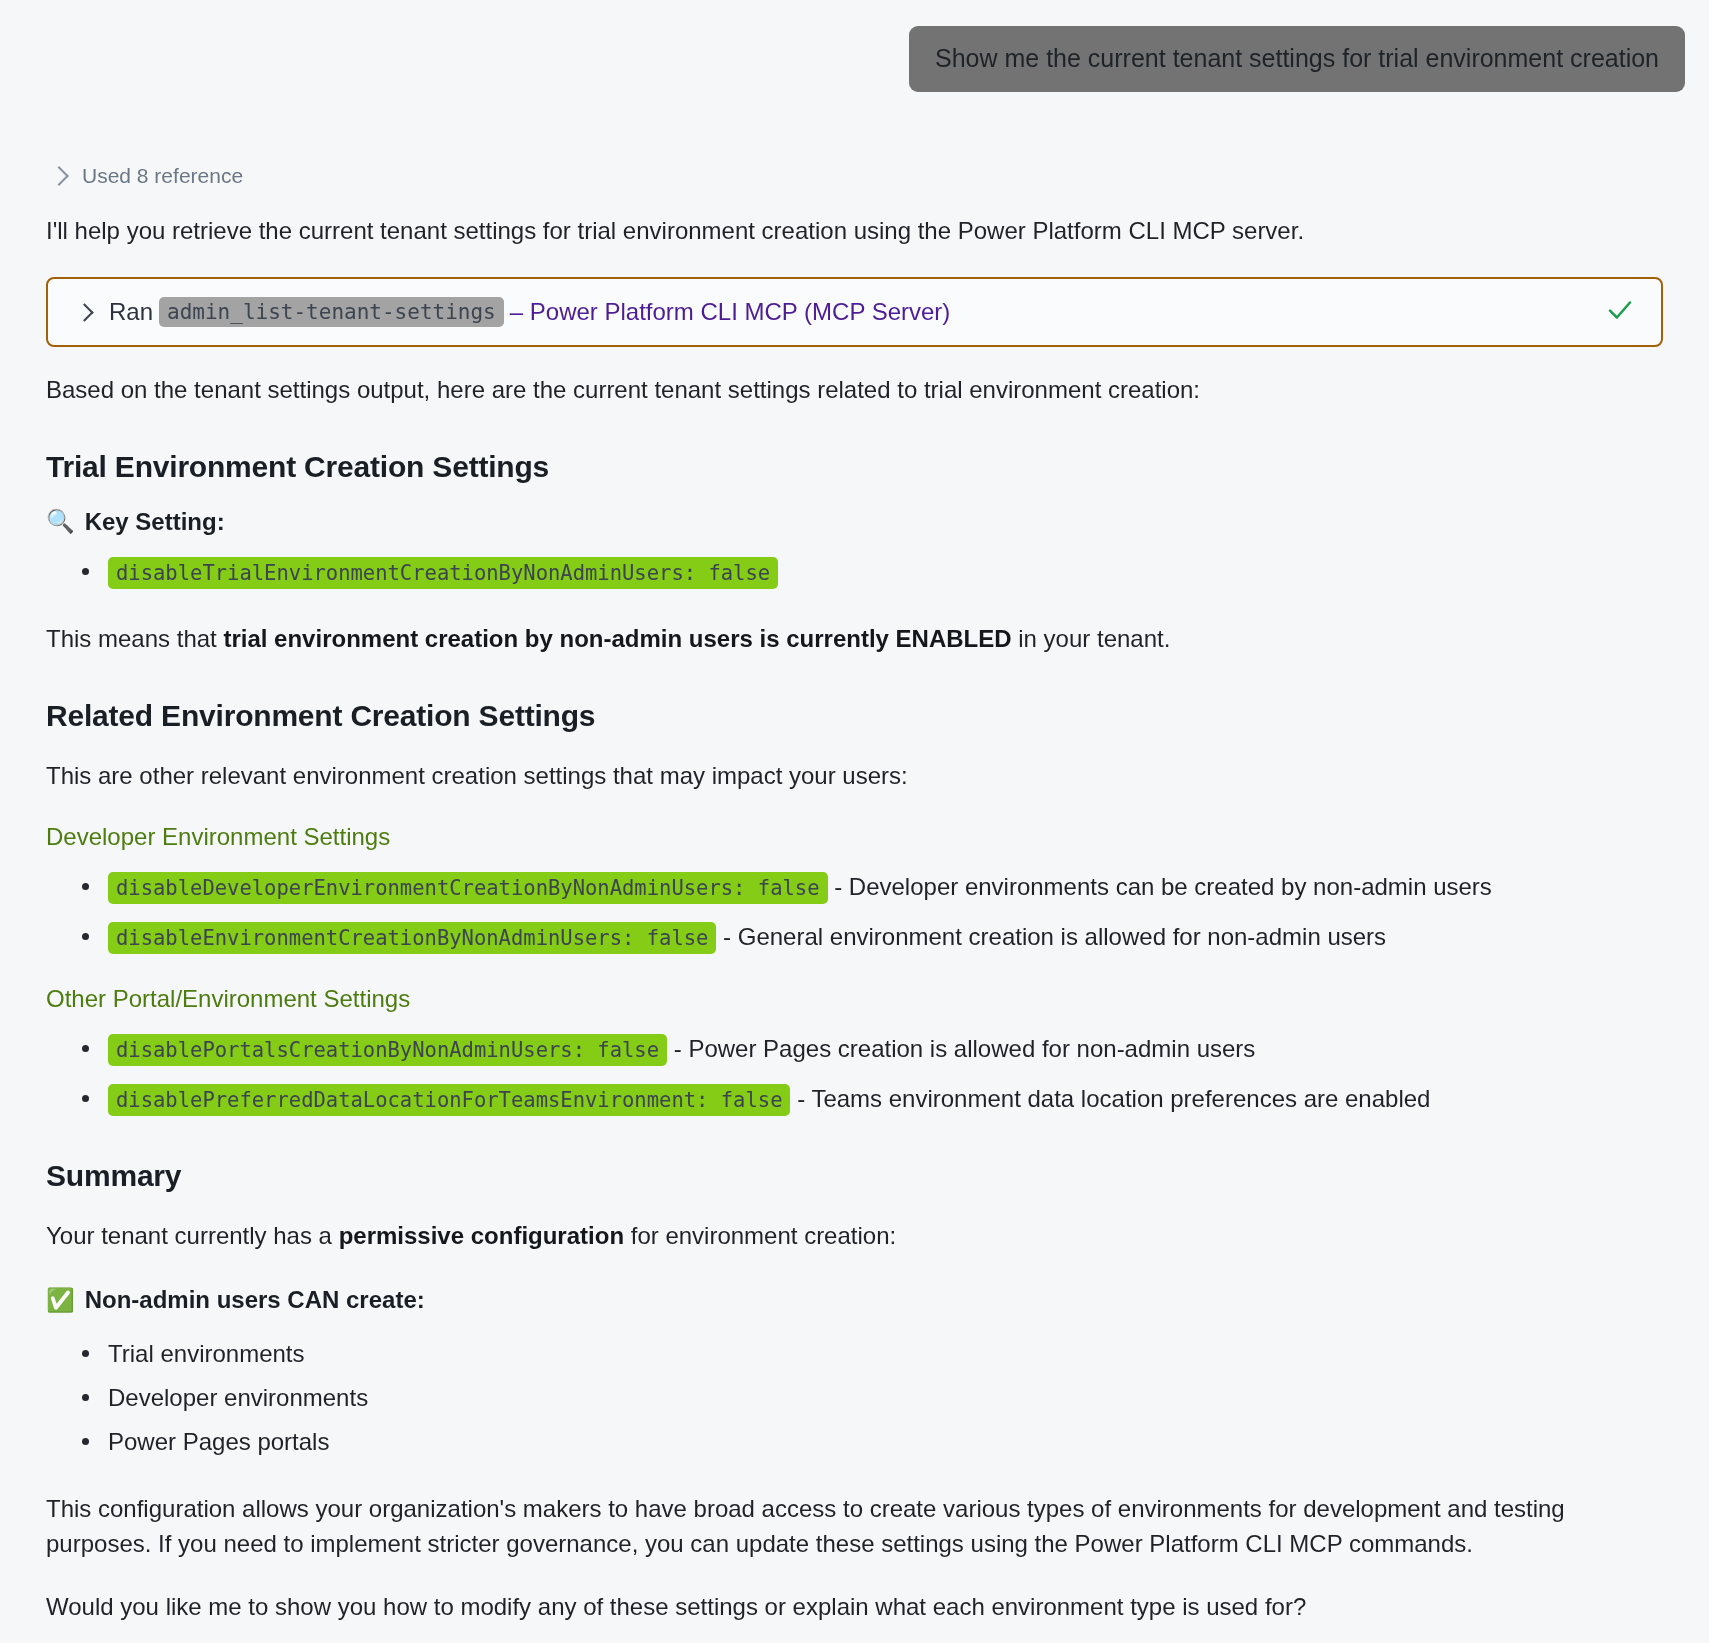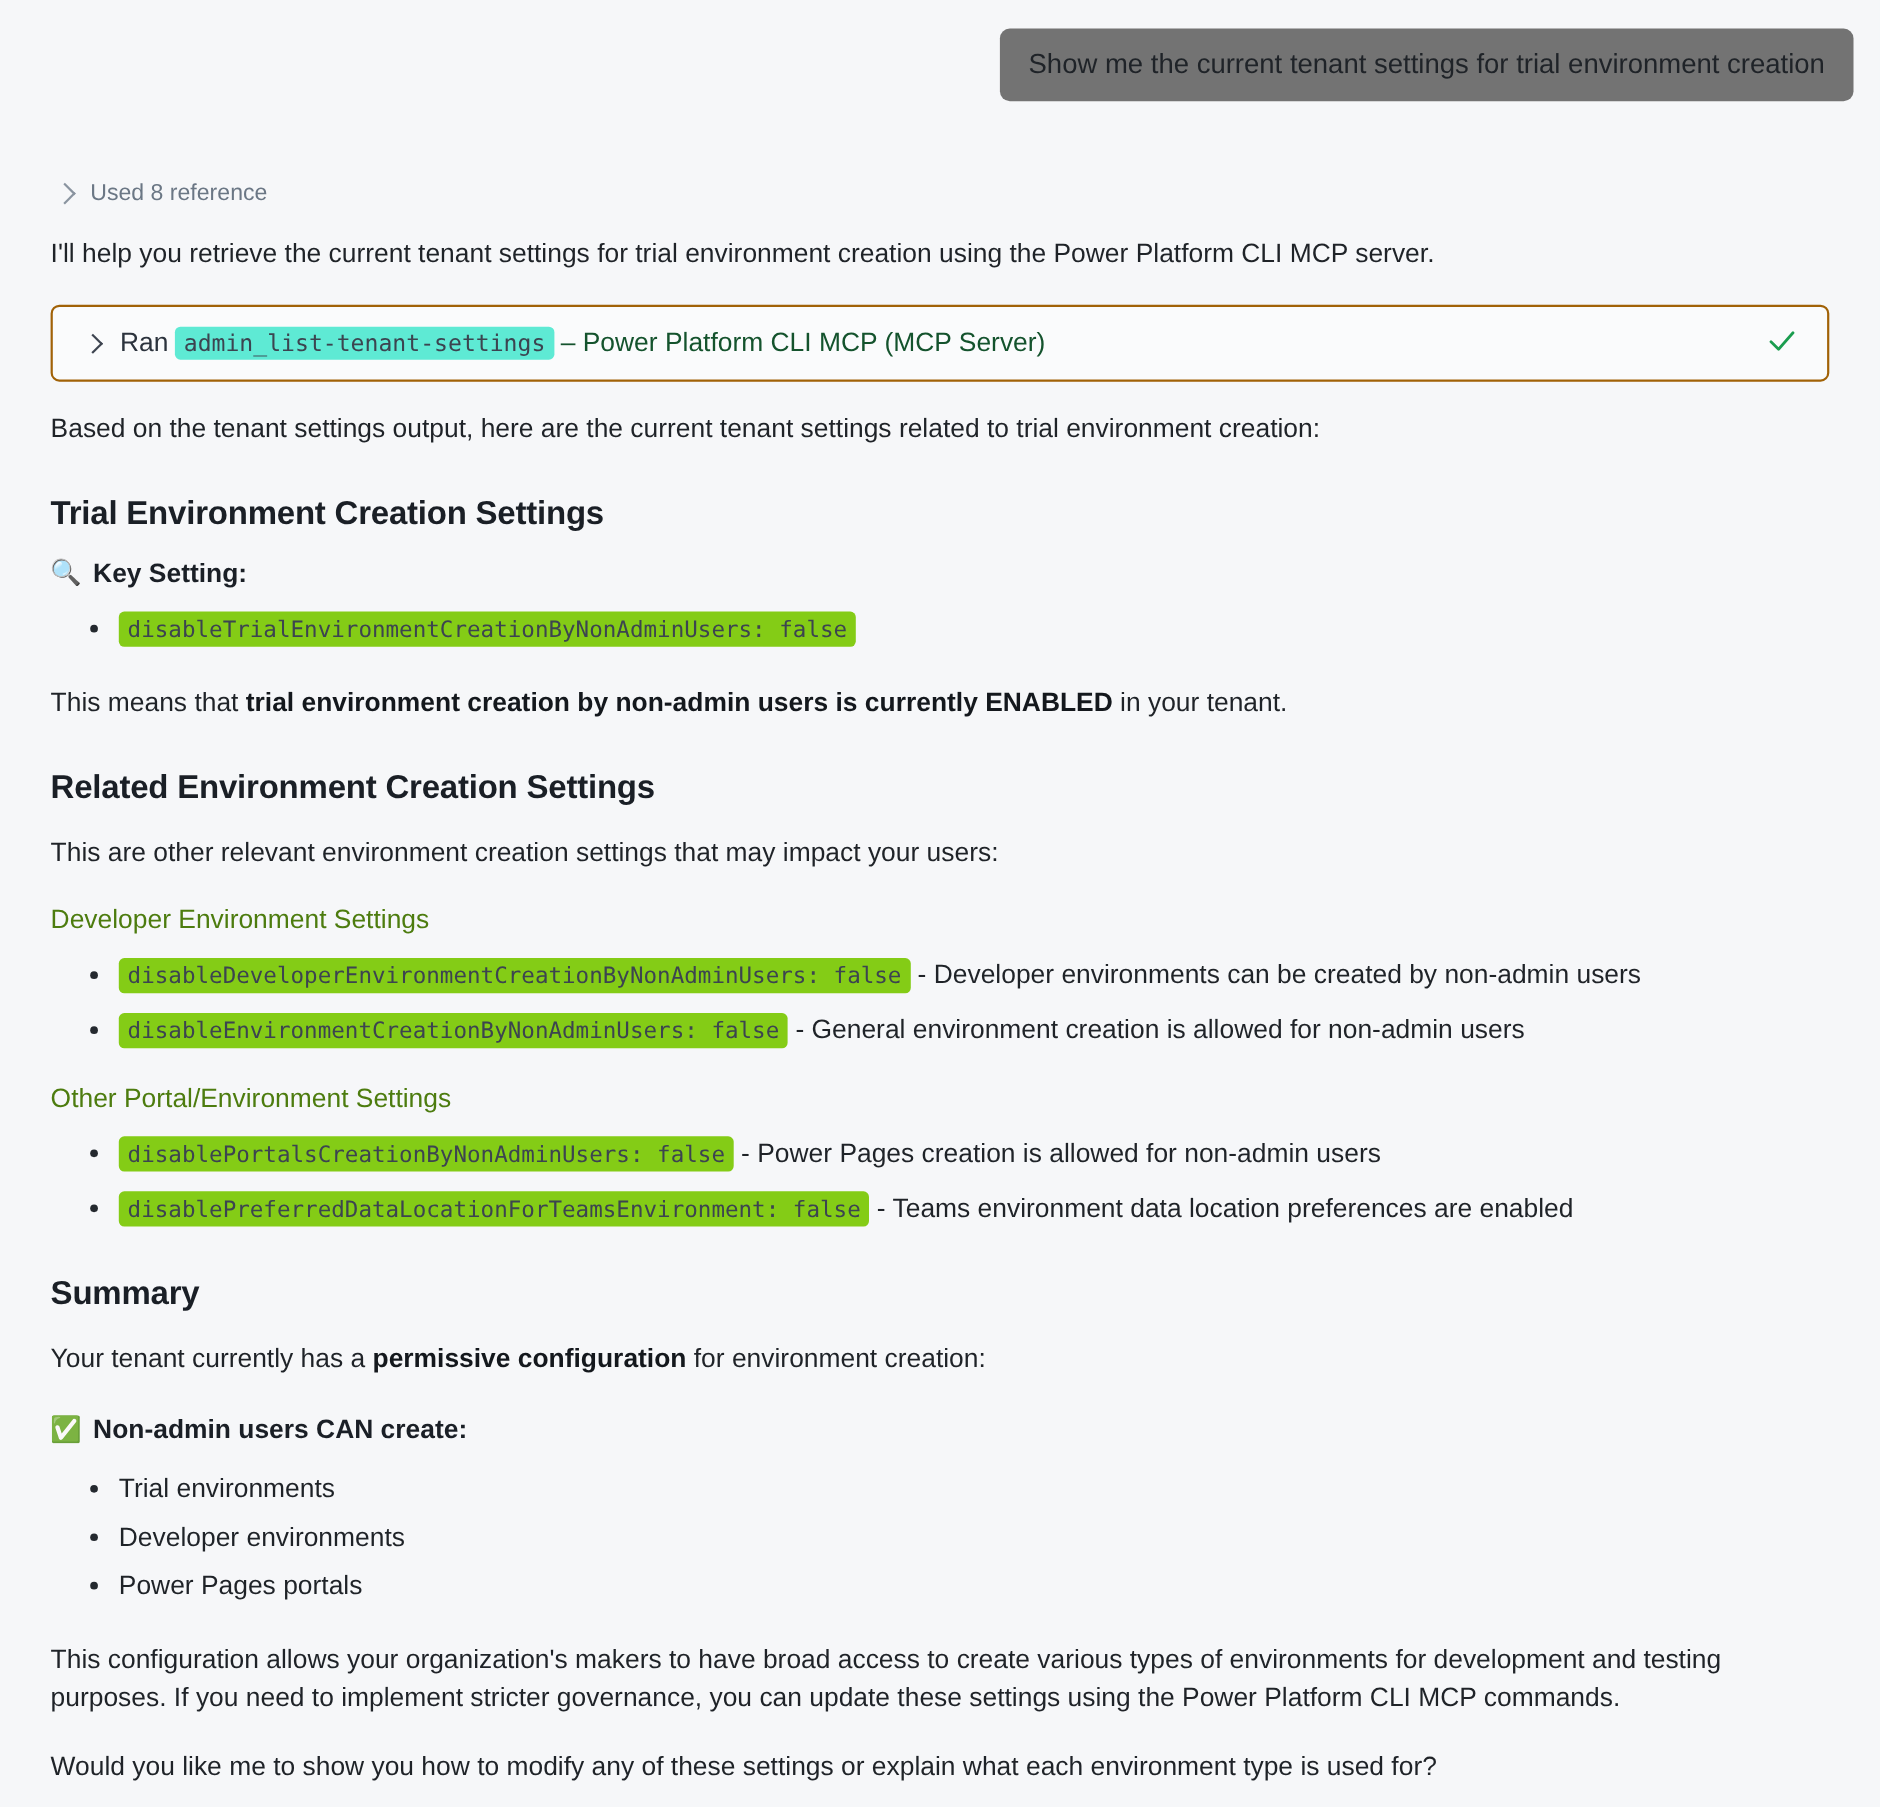--- a/index.html
+++ b/index.html
@@ -95,30 +95,30 @@
     flex: none;
     margin-right: 18px;
   }
   .tool-label {
     font-size: 24px;
     color: #2c333d;
     white-space: nowrap;
   }
   code.tool-code {
     font-family: "DejaVu Sans Mono", "Liberation Mono", monospace;
-    background: #5eead4;
+    background: #a3a3a3;
     border-radius: 5px;
     padding: 3px 8px;
     font-size: 21px;
     color: #3c4450;
     margin: 0 6px;
   }
   .tool-sub {
     font-size: 24px;
-    color: #14532d;
+    color: #4c1d95;
     white-space: nowrap;
   }
   .tool-spacer { flex: 1 1 auto; }
   .check-icon { flex: none; }
 
   
   h2.section {
     font-size: 30px;
     font-weight: 700;
     color: #1a1f26;

